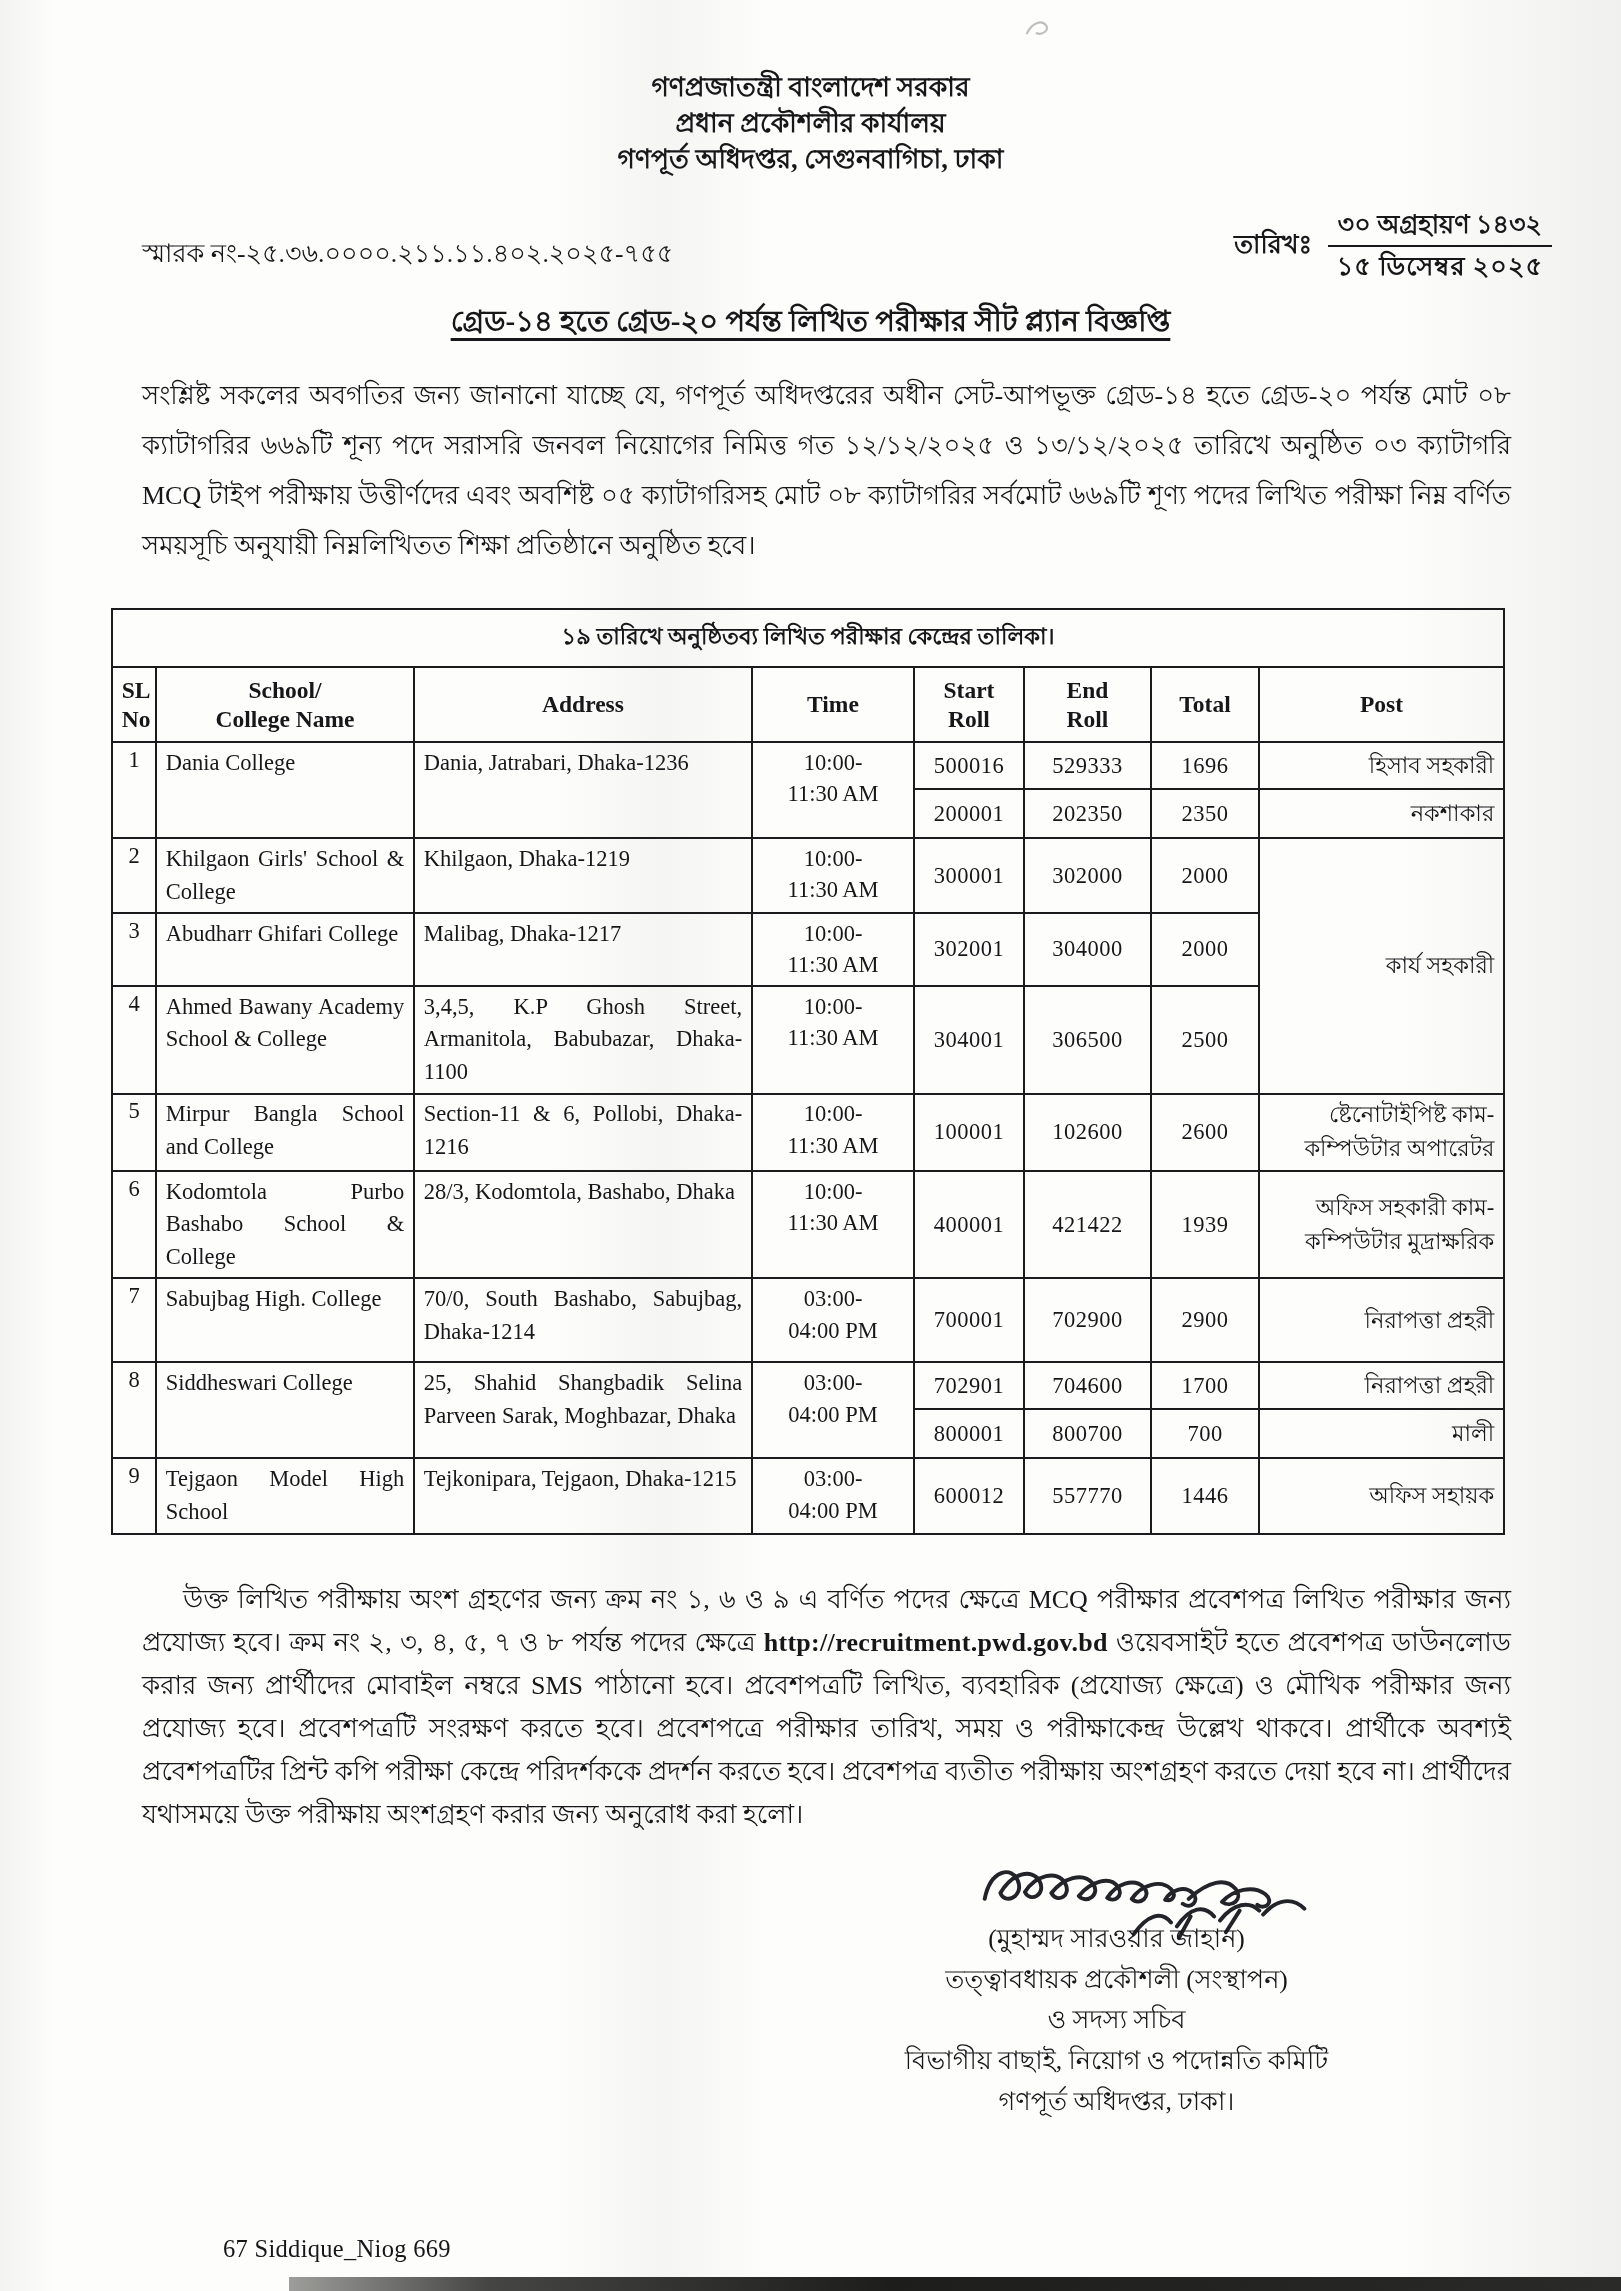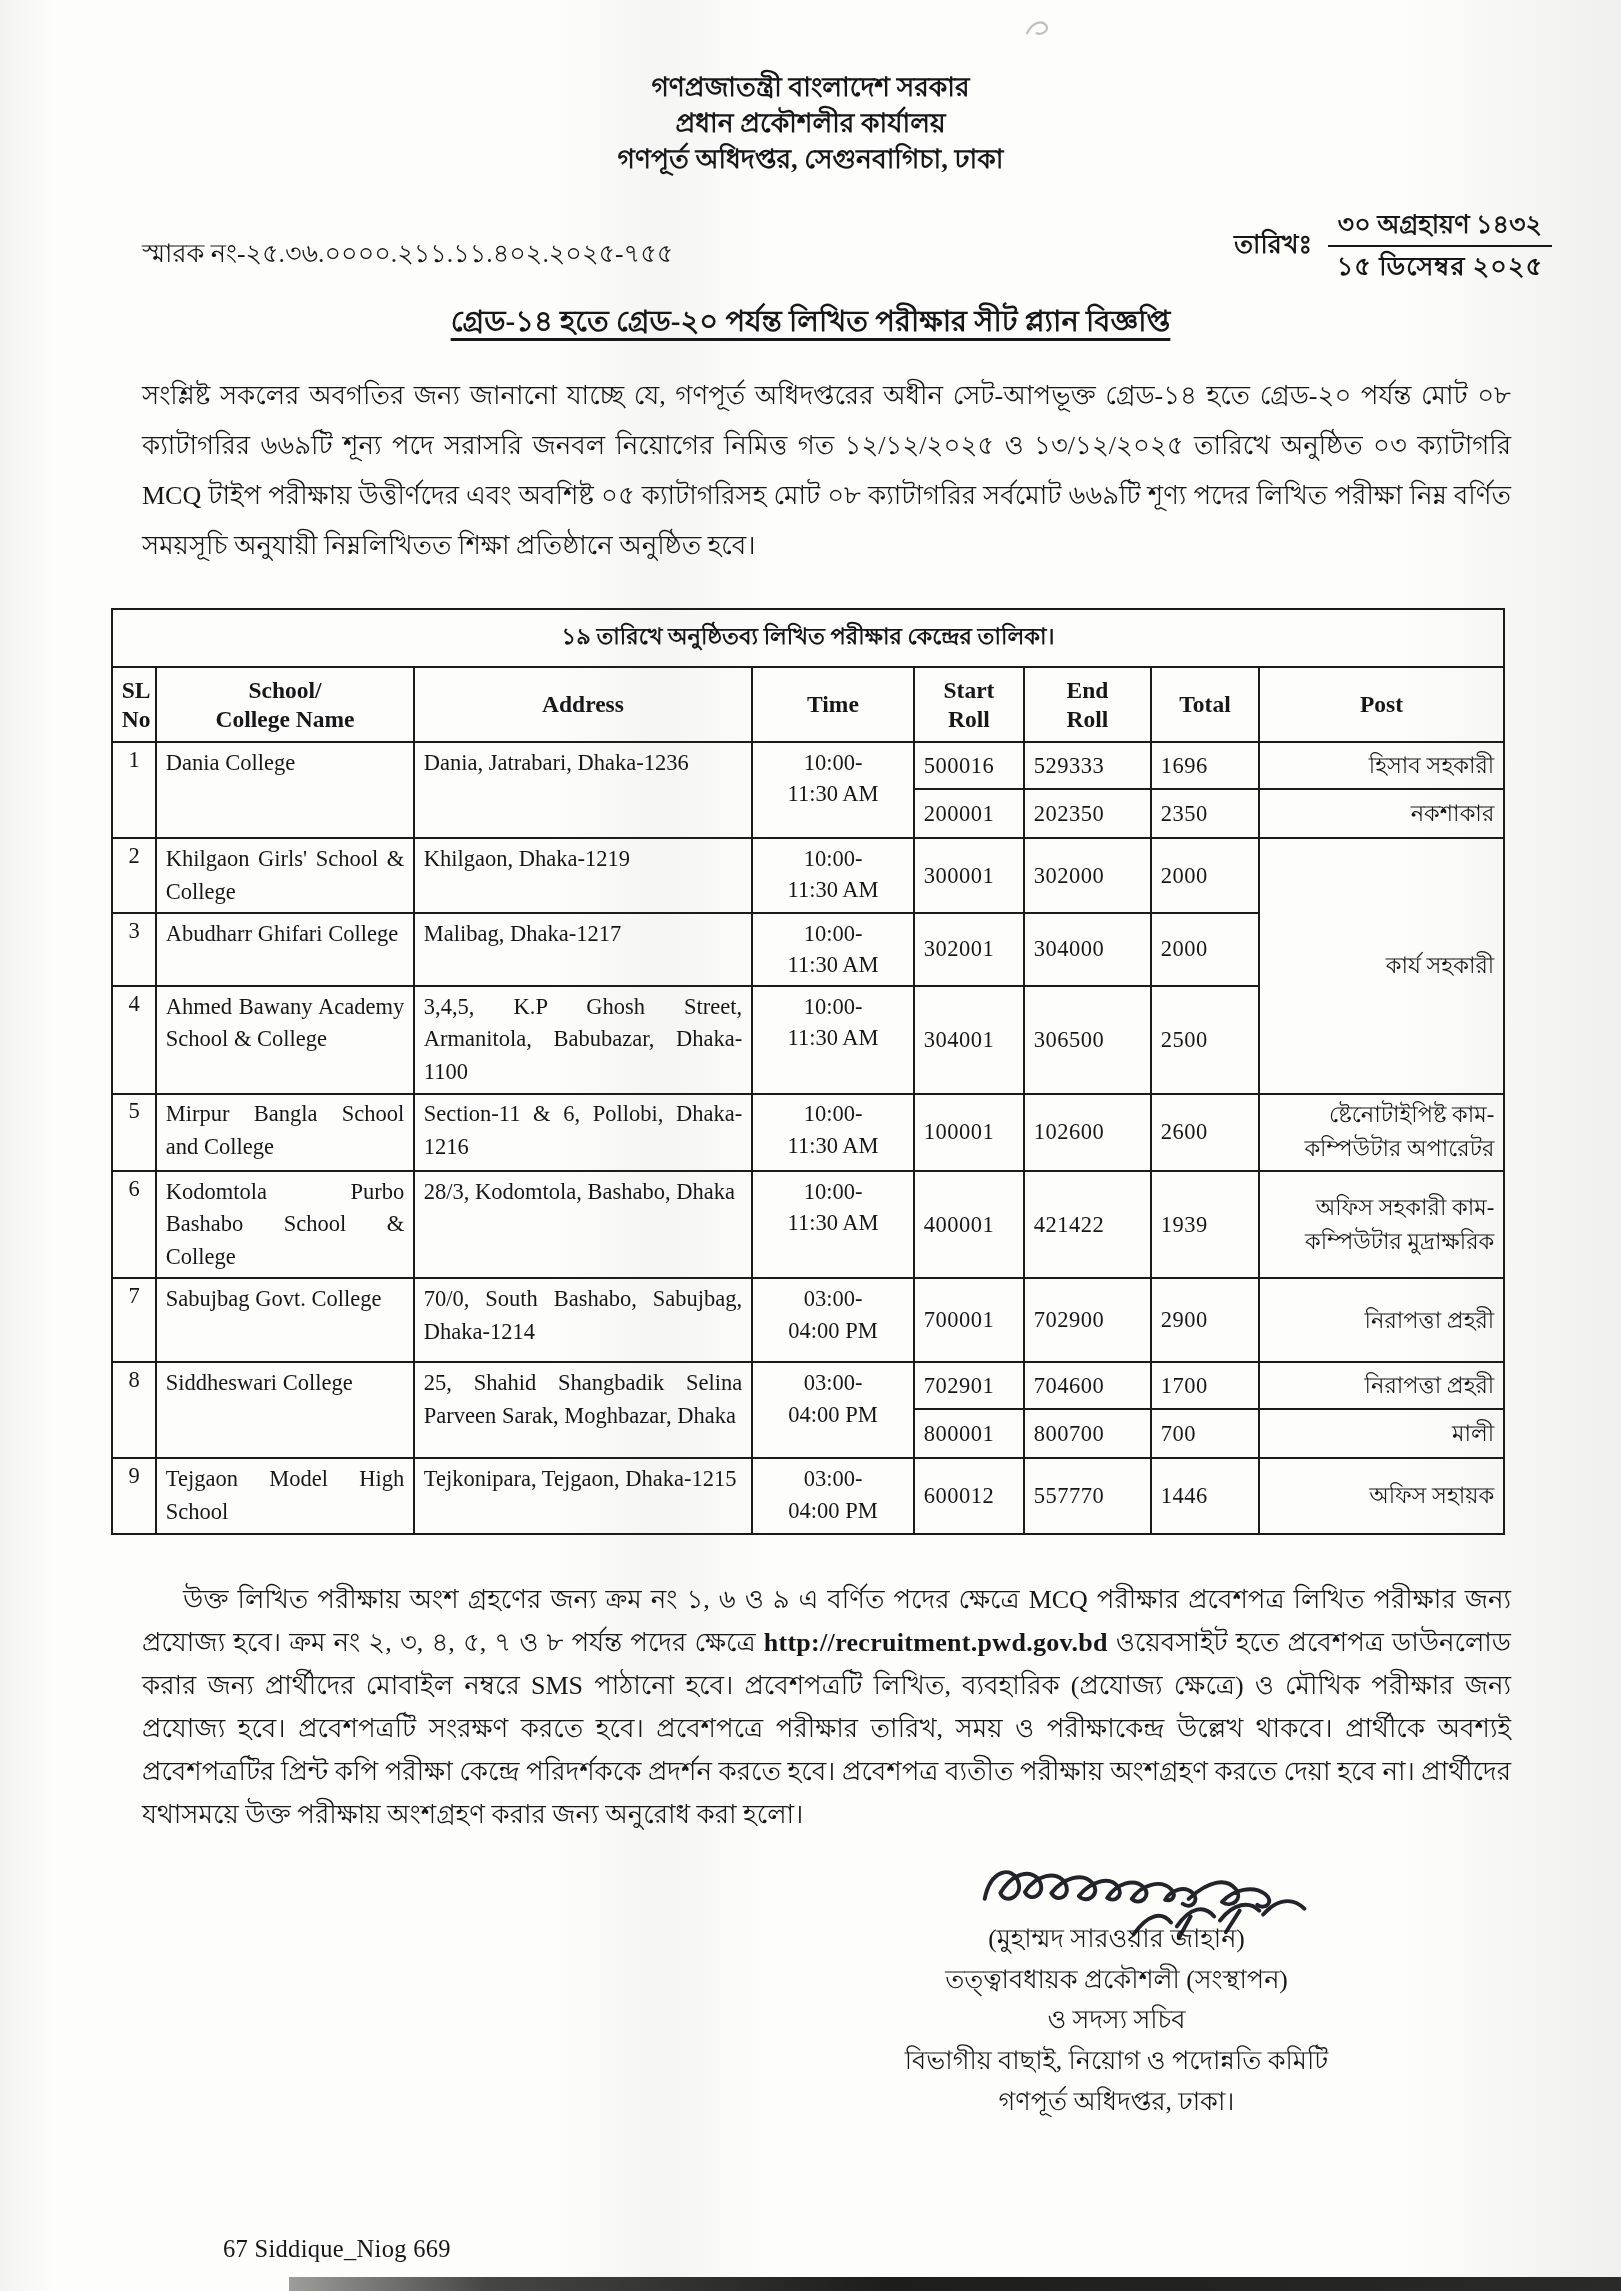--- a/index.html
+++ b/index.html
@@ -50,21 +50,21 @@
     padding:3.9px 8.8px;
     overflow:hidden;
   }
   .caption-cell { font-size:24.5px; font-weight:bold; text-align:center; height:49px; }
   tr.head-row th { font-weight:bold; text-align:center; font-size:23.5px; line-height:1.22; height:65px; vertical-align:middle; }
   .pre { white-space:pre-line;font-family:Liberation Serif, serif; }
   td.sl { text-align:center; vertical-align:top; font-size:23.5px; padding-top:5.9px; }
   td.name { text-align:justify; text-justify:inter-word; vertical-align:top; line-height:1.45; }
   td.addr { text-align:justify; text-justify:inter-word; vertical-align:top; line-height:1.45; }
   td.time { text-align:center; vertical-align:top; line-height:1.4; padding-top:5.9px; }
-  td.num { vertical-align:middle; font-size:24px; letter-spacing:0.5px; }
+  td.num { text-align:center; vertical-align:middle; font-size:24px; letter-spacing:0.5px; }
   td.post { text-align:right; vertical-align:middle; font-size:23px; line-height:1.5; }
   tr.h48 { height:47px; } tr.h50 { height:49px; }
   tr.h72 { height:71px; } tr.h68 { height:67px; }
   tr.h104 { height:102px; } tr.h74 { height:73px; }
   tr.h86 { height:84px; }
 
   .closing { margin:43px 110px 0 142px; font-size:26px; line-height:1.66; text-align:justify; text-justify:inter-word; text-indent:41px; }
   .closing .url { font-weight:bold; letter-spacing:0.3px; }
 
   .sig-block { width:647px; margin:5.9px 181px 0 auto; text-align:center; font-size:25.5px; line-height:1.6; }
@@ -211,21 +211,21 @@
         <td class="time pre">10:00-
 11:30 AM</td>
         <td class="num">400001</td>
         <td class="num">421422</td>
         <td class="num">1939</td>
         <td class="post">অফিস সহকারী কাম-কম্পিউটার মুদ্রাক্ষরিক</td>
       </tr>
 
       <tr class="h86">
         <td class="sl">7</td>
-        <td class="name">Sabujbag Govt. College</td>
+        <td class="name">Sabujbag High. College</td>
         <td class="addr">70/0, South Bashabo, Sabujbag, Dhaka-1214</td>
         <td class="time pre">03:00-
 04:00 PM</td>
         <td class="num">700001</td>
         <td class="num">702900</td>
         <td class="num">2900</td>
         <td class="post">নিরাপত্তা প্রহরী</td>
       </tr>
 
       <tr class="h48">

